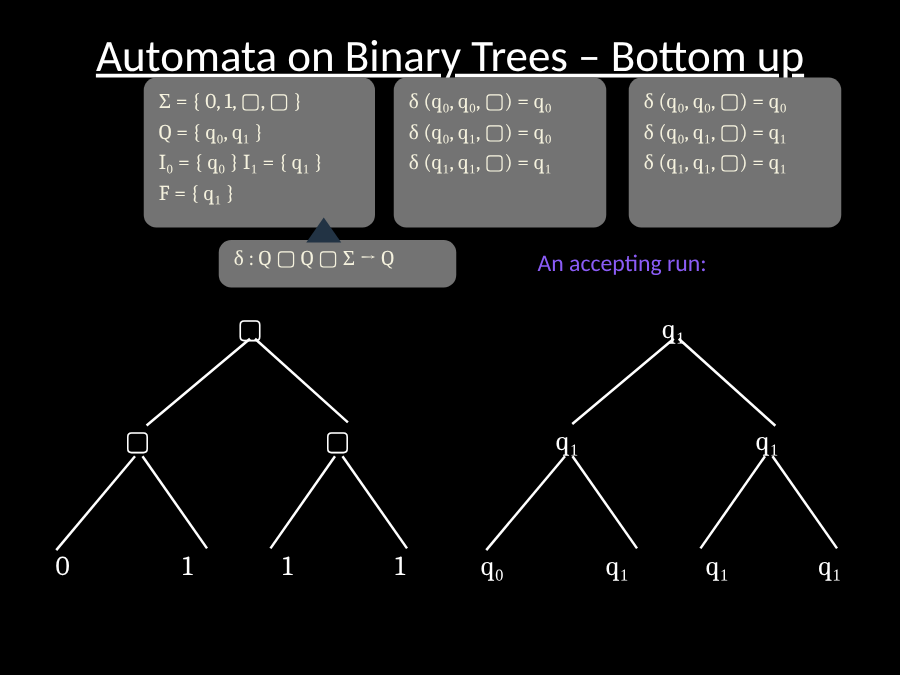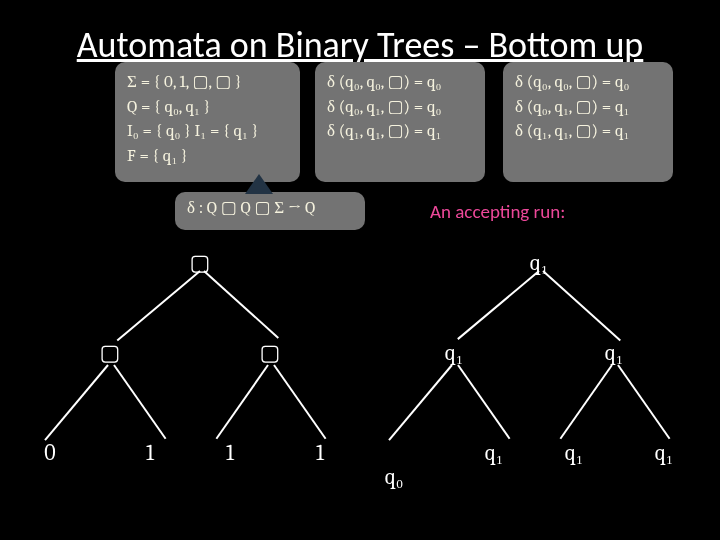--- a/index.html
+++ b/index.html
@@ -44,21 +44,21 @@
     position: absolute;
     top: -18px; left: 70px;
     border-left: 14px solid transparent;
     border-right: 14px solid transparent;
     border-bottom: 20px solid #223344;
   }
   .accepting {
     position: absolute;
     left: 430px; top: 200px;
     font-size: 19px;
-    color: #ec4899;
+    color: #8b5cf6;
     font-family: Calibri, Arial, sans-serif;
   }
   .row { white-space: nowrap; }
 
   .tree {
     position: absolute;
     font-family: "Cambria", serif;
   }
   .tree1 { left: 10px; top: 240px; width: 350px; height: 290px; }
   .tree2 { left: 364px; top: 240px; width: 330px; height: 290px; }
@@ -83,21 +83,21 @@
   .t1-r    { left: 240px; top: 100px; }
   .t1-ll   { left: 20px;  top: 200px; }
   .t1-lr   { left: 120px; top: 200px; }
   .t1-rl   { left: 200px; top: 200px; }
   .t1-rr   { left: 290px; top: 200px; }
 
   
   .t2-root { left: 155px; top: 10px; }
   .t2-l    { left: 70px;  top: 100px; }
   .t2-r    { left: 230px; top: 100px; }
-  .t2-ll   { left: 10px;  top: 200px; margin-top: 24px; }
+  .t2-ll   { left: 10px;  top: 200px; }
   .t2-lr   { left: 110px; top: 200px; }
   .t2-rl   { left: 190px; top: 200px; }
   .t2-rr   { left: 280px; top: 200px; }
 </style>
 </head>
 <body>
 
 <div class="title">Automata on Binary Trees – Bottom up</div>
 
 <div class="panel defs">

